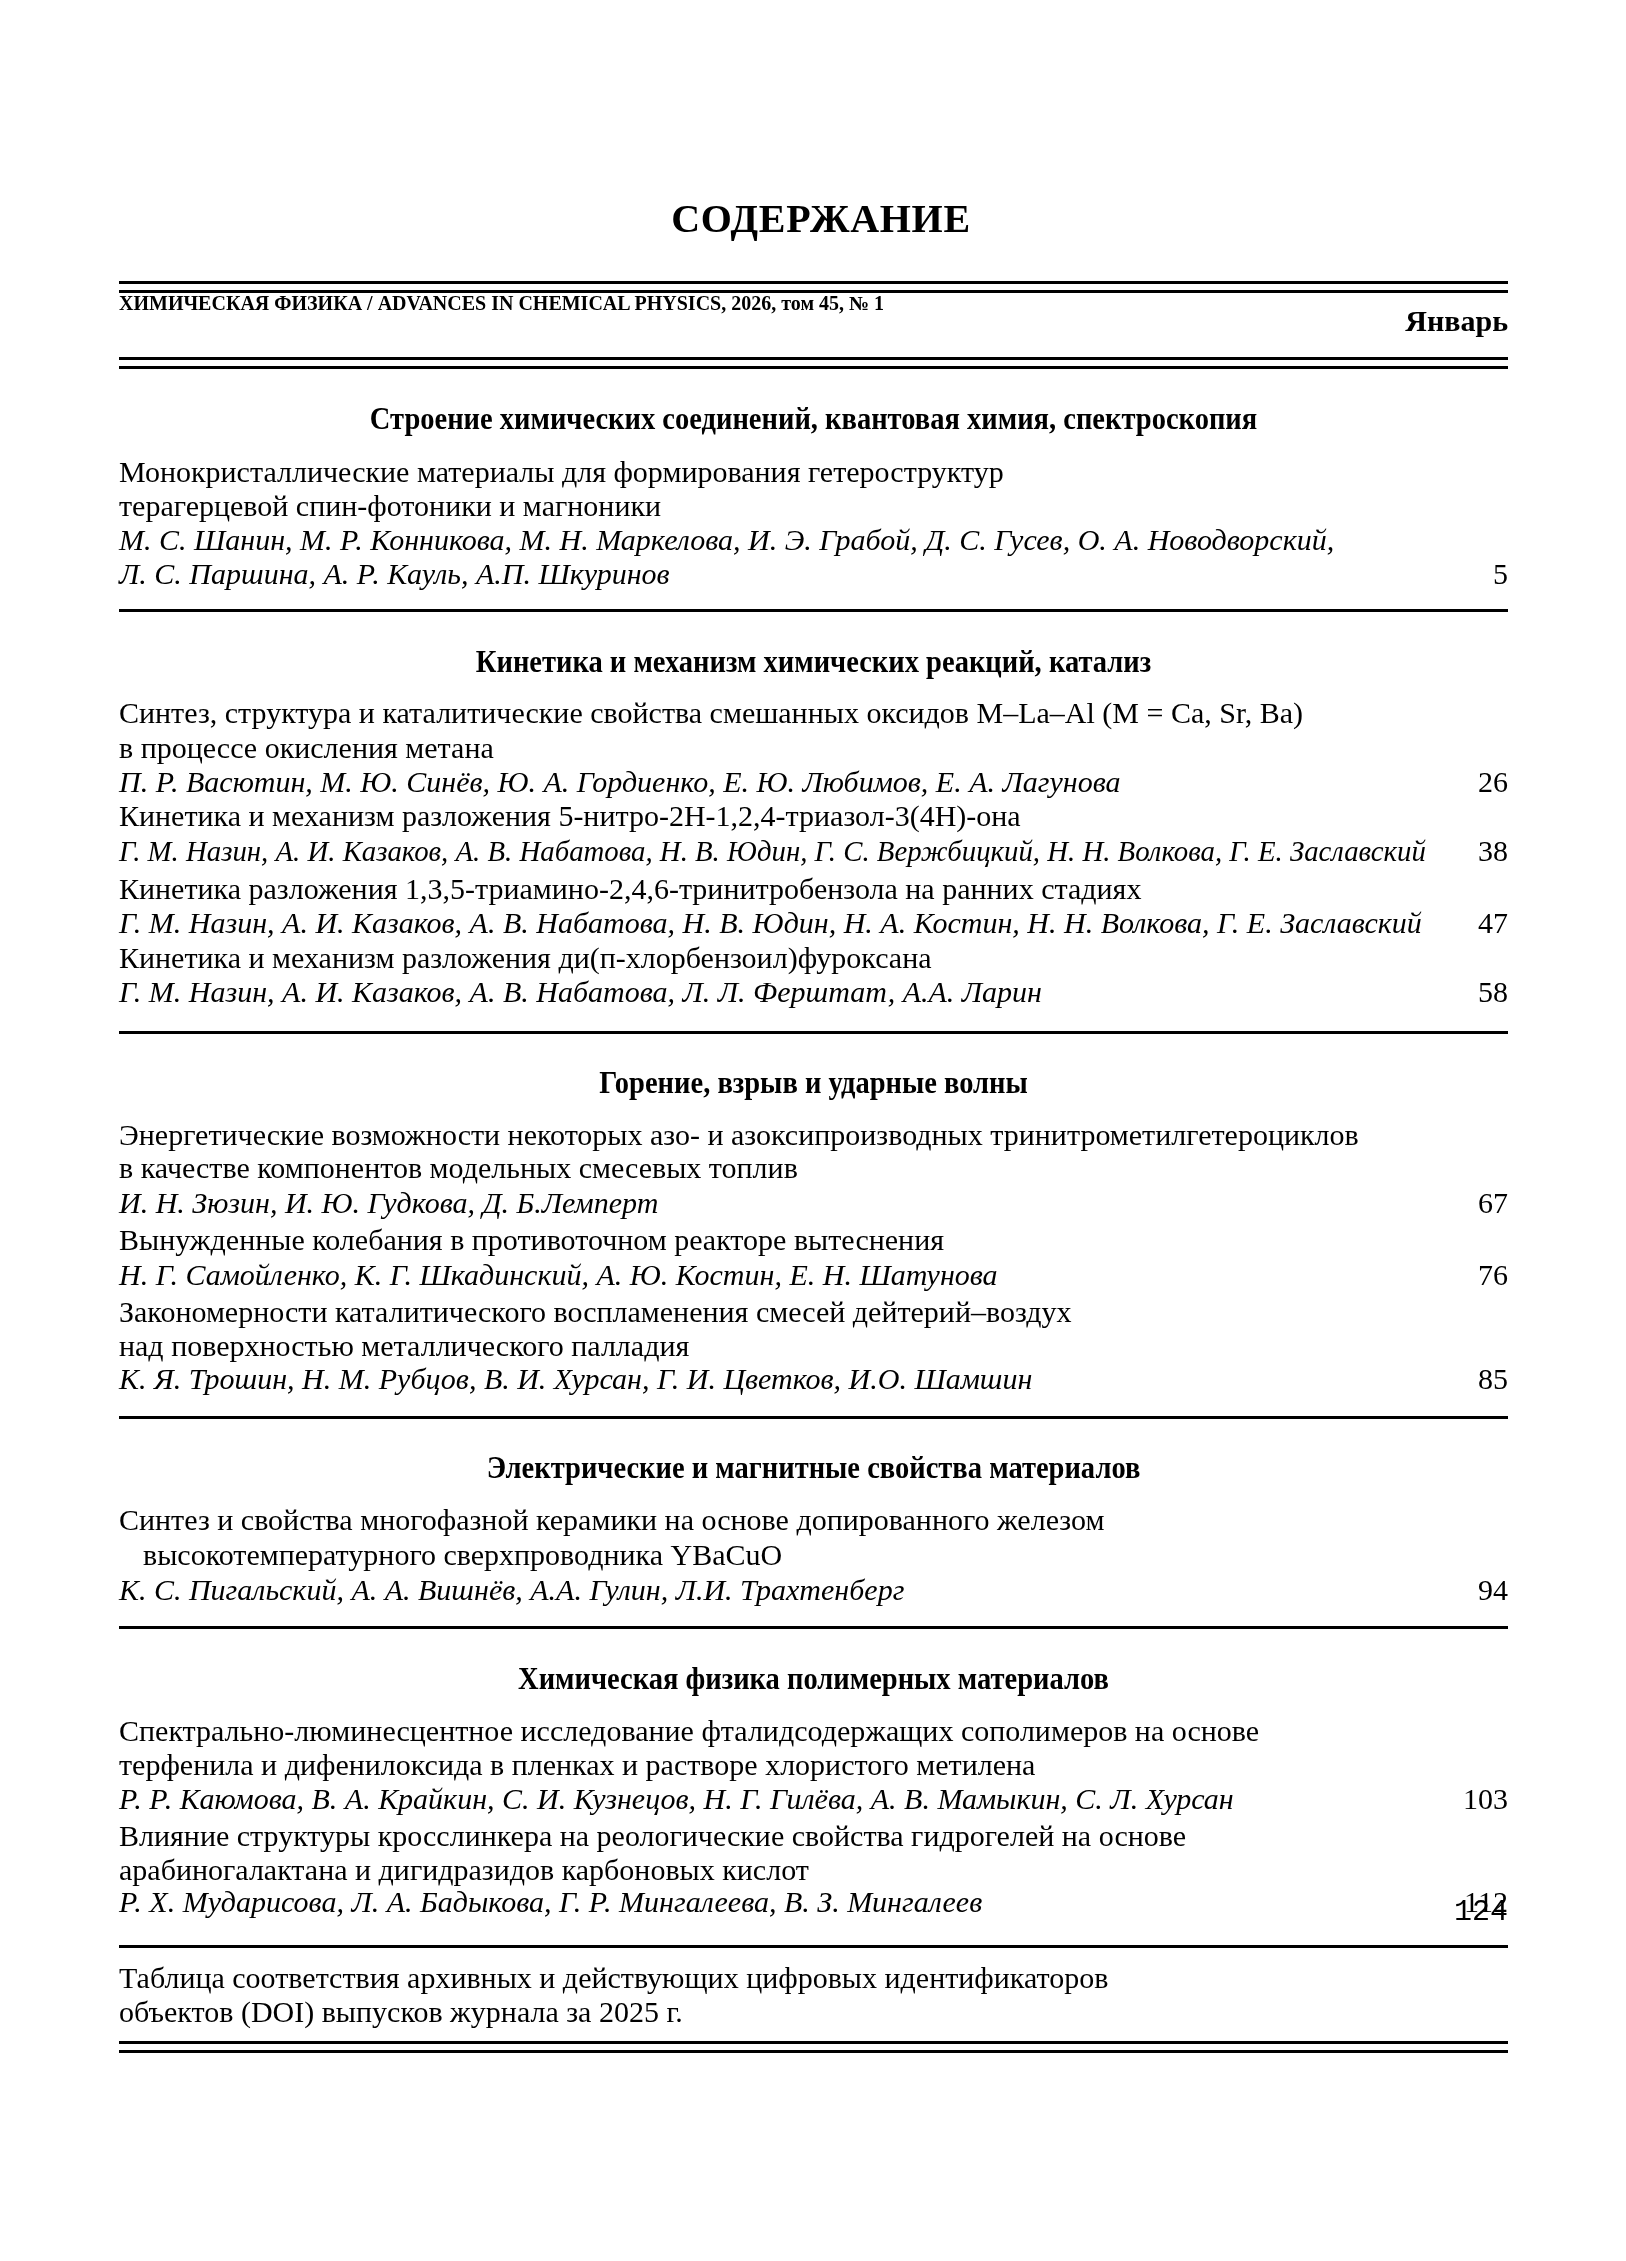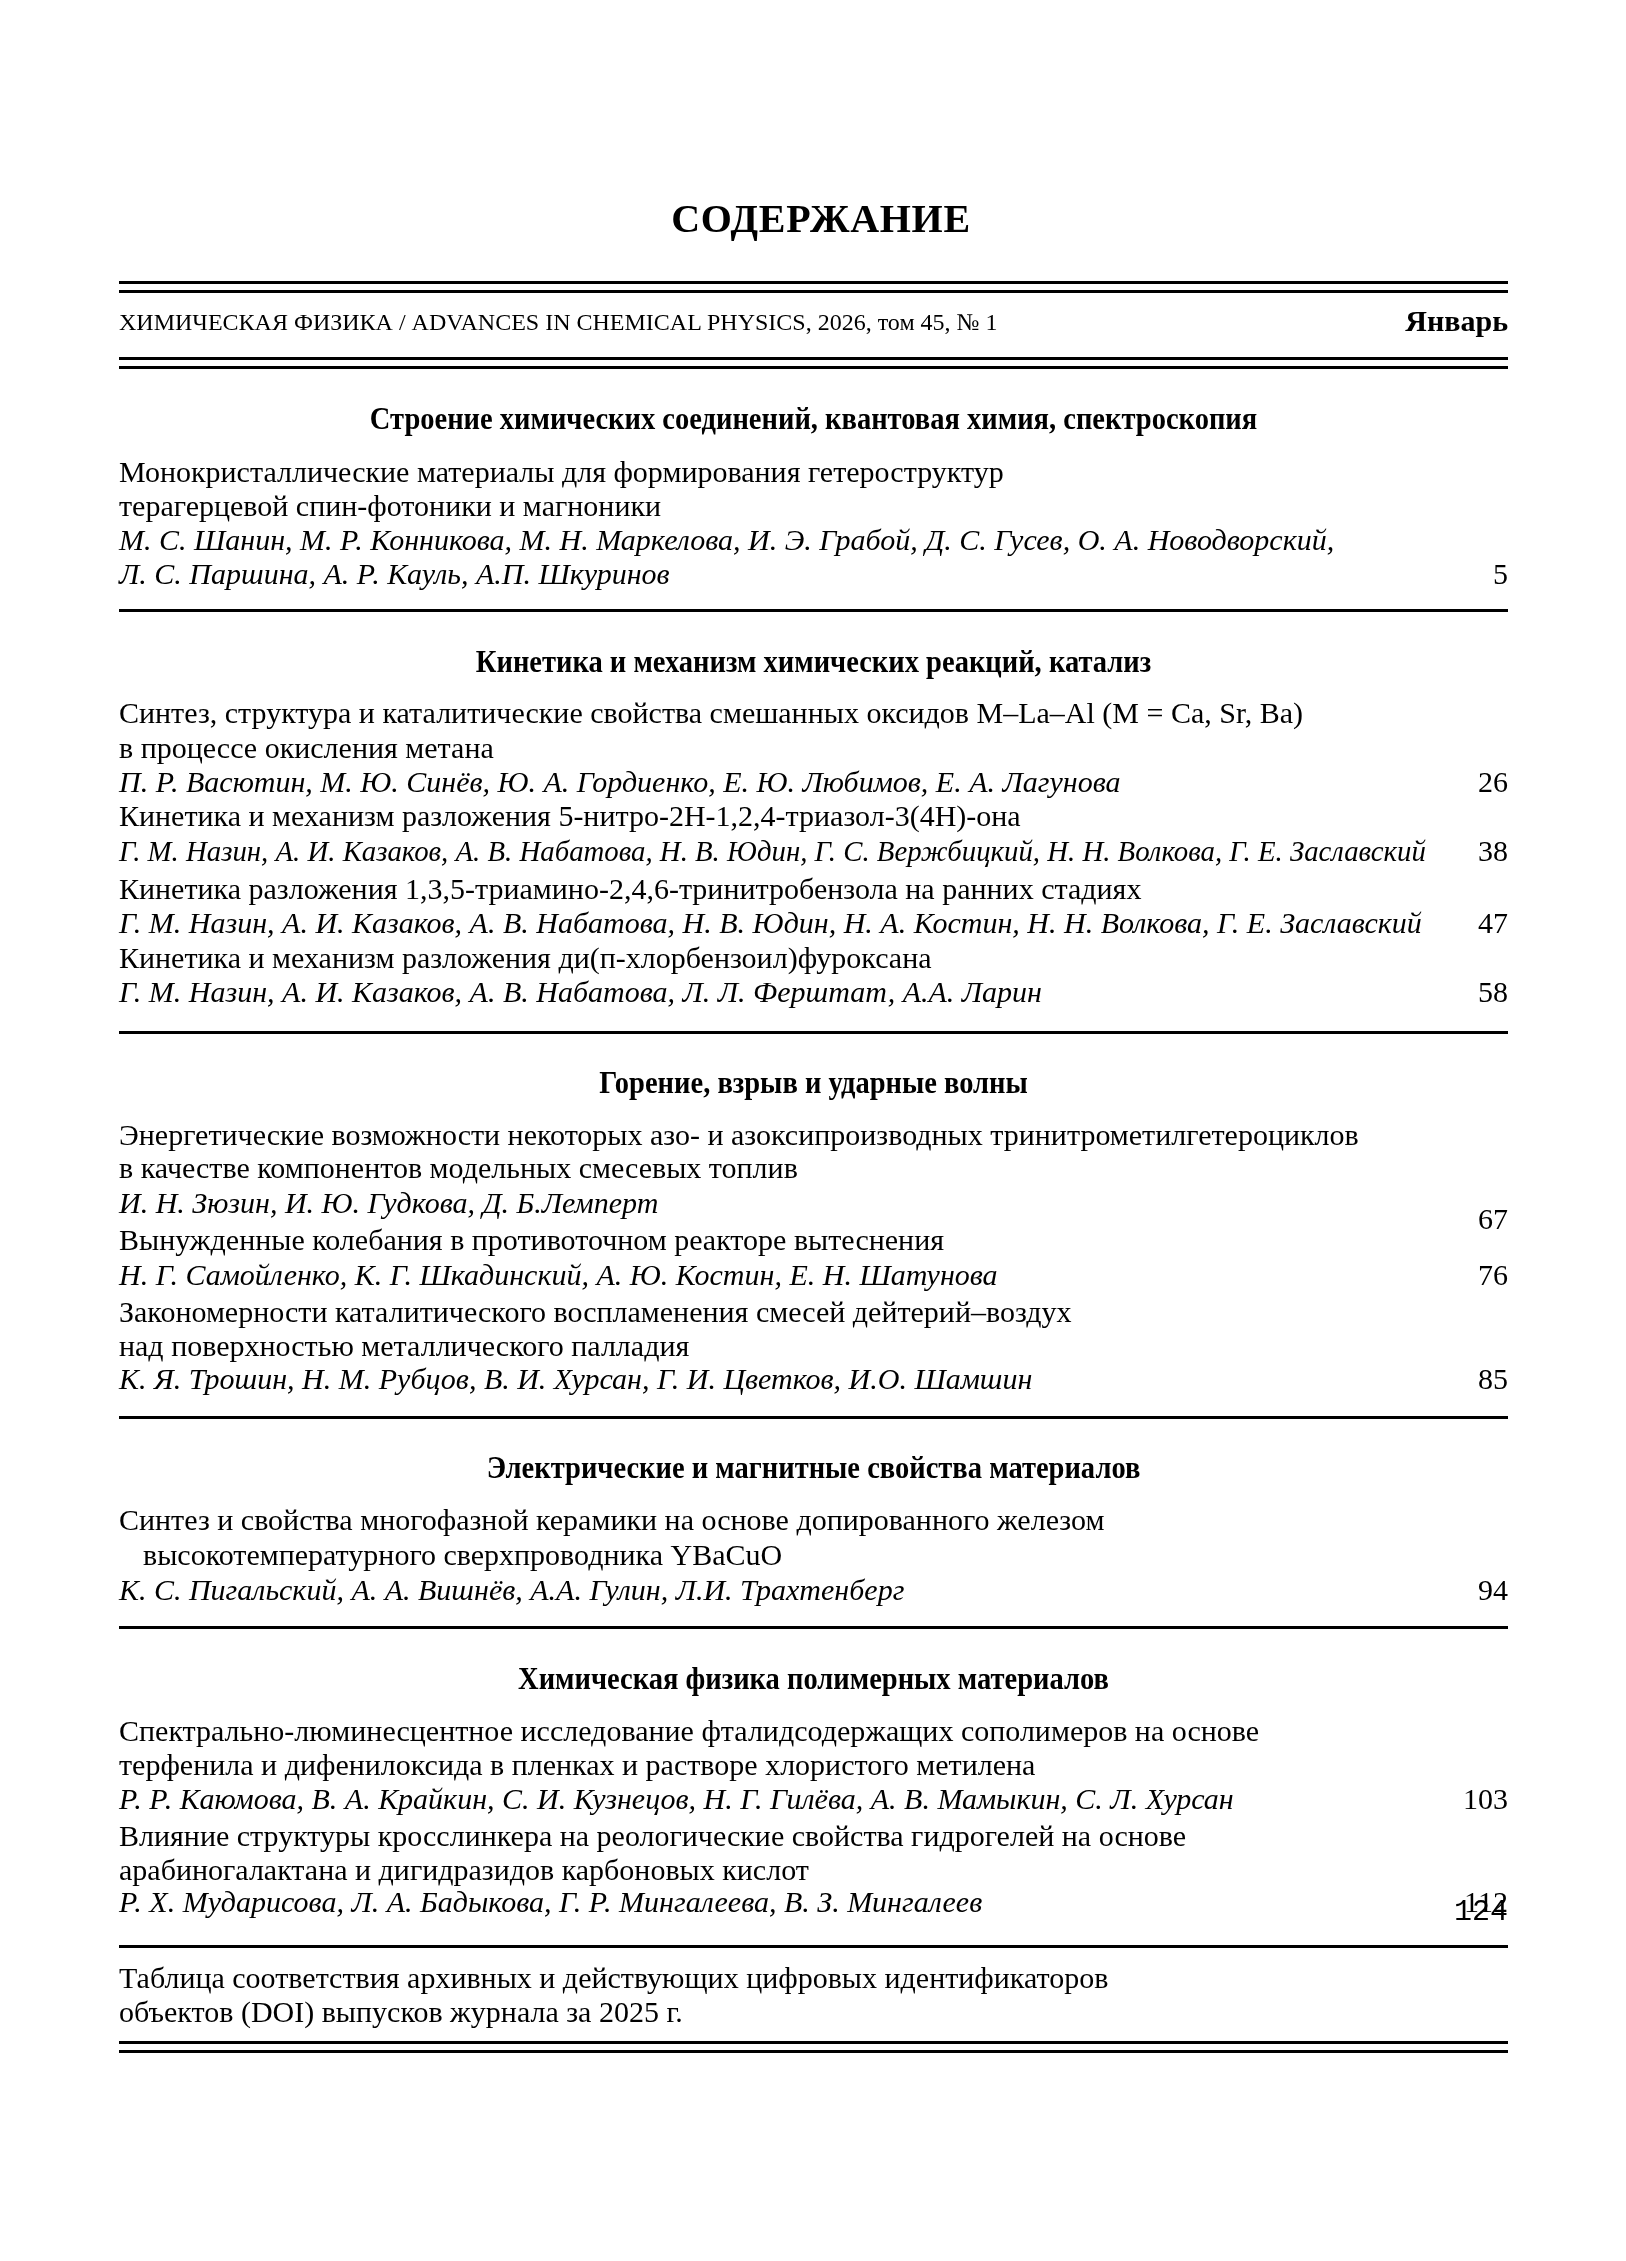--- a/index.html
+++ b/index.html
@@ -1,21 +1,21 @@
 <!DOCTYPE html>
 <html style="font-size:10.7px"><head>
 <meta charset="utf-8">
 <style>
   html, body { margin:0; padding:0; background:#ffffff; }
   body { width:1626px; height:2261px; position:relative; overflow:hidden;
          font-family:"Liberation Serif", "DejaVu Serif", serif; color:#000; }
   .abs { position:absolute; white-space:nowrap; }
   .rule { position:absolute; left:119px; width:1389px; height:2.7px; background:#000; }
   .title { left:8px; width:1626px; text-align:center; top:195px; font-size:40px; font-weight:bold; letter-spacing:0.7px; }
-  .journal { left:119px; top:309px; font-size:24px; font-weight:normal; }
+  .journal { left:119px; top:292px; font-size:20px; font-weight:bold; }
   .month { right:118px; top:304px; font-size:30px; font-weight:bold; }
   .sec-head { left:119px; width:1389px; text-align:center; font-size:31px; font-weight:bold; }
   .line { left:119px; font-size:30px; line-height:34px; }
   .it { font-style:italic; }
   .page { right:118px; font-size:30px; text-align:right; }
 </style>
 </head>
 <body>
 
 <div class="abs title">СОДЕРЖАНИЕ</div>
@@ -59,21 +59,21 @@
   <div class="abs line it" style="top:975px;">Г. М. Назин, А. И. Казаков, А. В. Набатова, Л. Л. Ферштат, А.А. Ларин</div>
   <div class="abs line page" style="top:975px;">58</div>
 </div>
 <div class="rule" style="top:1031px;"></div>
 
 <div class="abs sec-head" style="top: 1065px; transform: scaleX(0.92);">Горение, взрыв и ударные волны</div>
 <div>
   <div class="abs line" style="top:1118px;">Энергетические возможности некоторых азо- и азоксипроизводных тринитрометилгетероциклов</div>
   <div class="abs line" style="top:1151px;">в качестве компонентов модельных смесевых топлив</div>
   <div class="abs line it" style="top:1186px;">И. Н. Зюзин, И. Ю. Гудкова, Д. Б.Лемперт</div>
-  <div class="abs line page" style="top:1186px;margin-top:16px;">67</div>
+  <div class="abs line page" style="top:1186px;">67</div>
 </div>
 <div>
   <div class="abs line" style="top:1223px;">Вынужденные колебания в противоточном реакторе вытеснения</div>
   <div class="abs line it" style="top:1258px;">Н. Г. Самойленко, К. Г. Шкадинский, А. Ю. Костин, Е. Н. Шатунова</div>
   <div class="abs line page" style="top:1258px;">76</div>
 </div>
 <div>
   <div class="abs line" style="top:1295px;">Закономерности каталитического воспламенения смесей дейтерий–воздух</div>
   <div class="abs line" style="top:1329px;">над поверхностью металлического палладия</div>
   <div class="abs line it" style="top:1362px;">К. Я. Трошин, Н. М. Рубцов, В. И. Хурсан, Г. И. Цветков, И.О. Шамшин</div>

